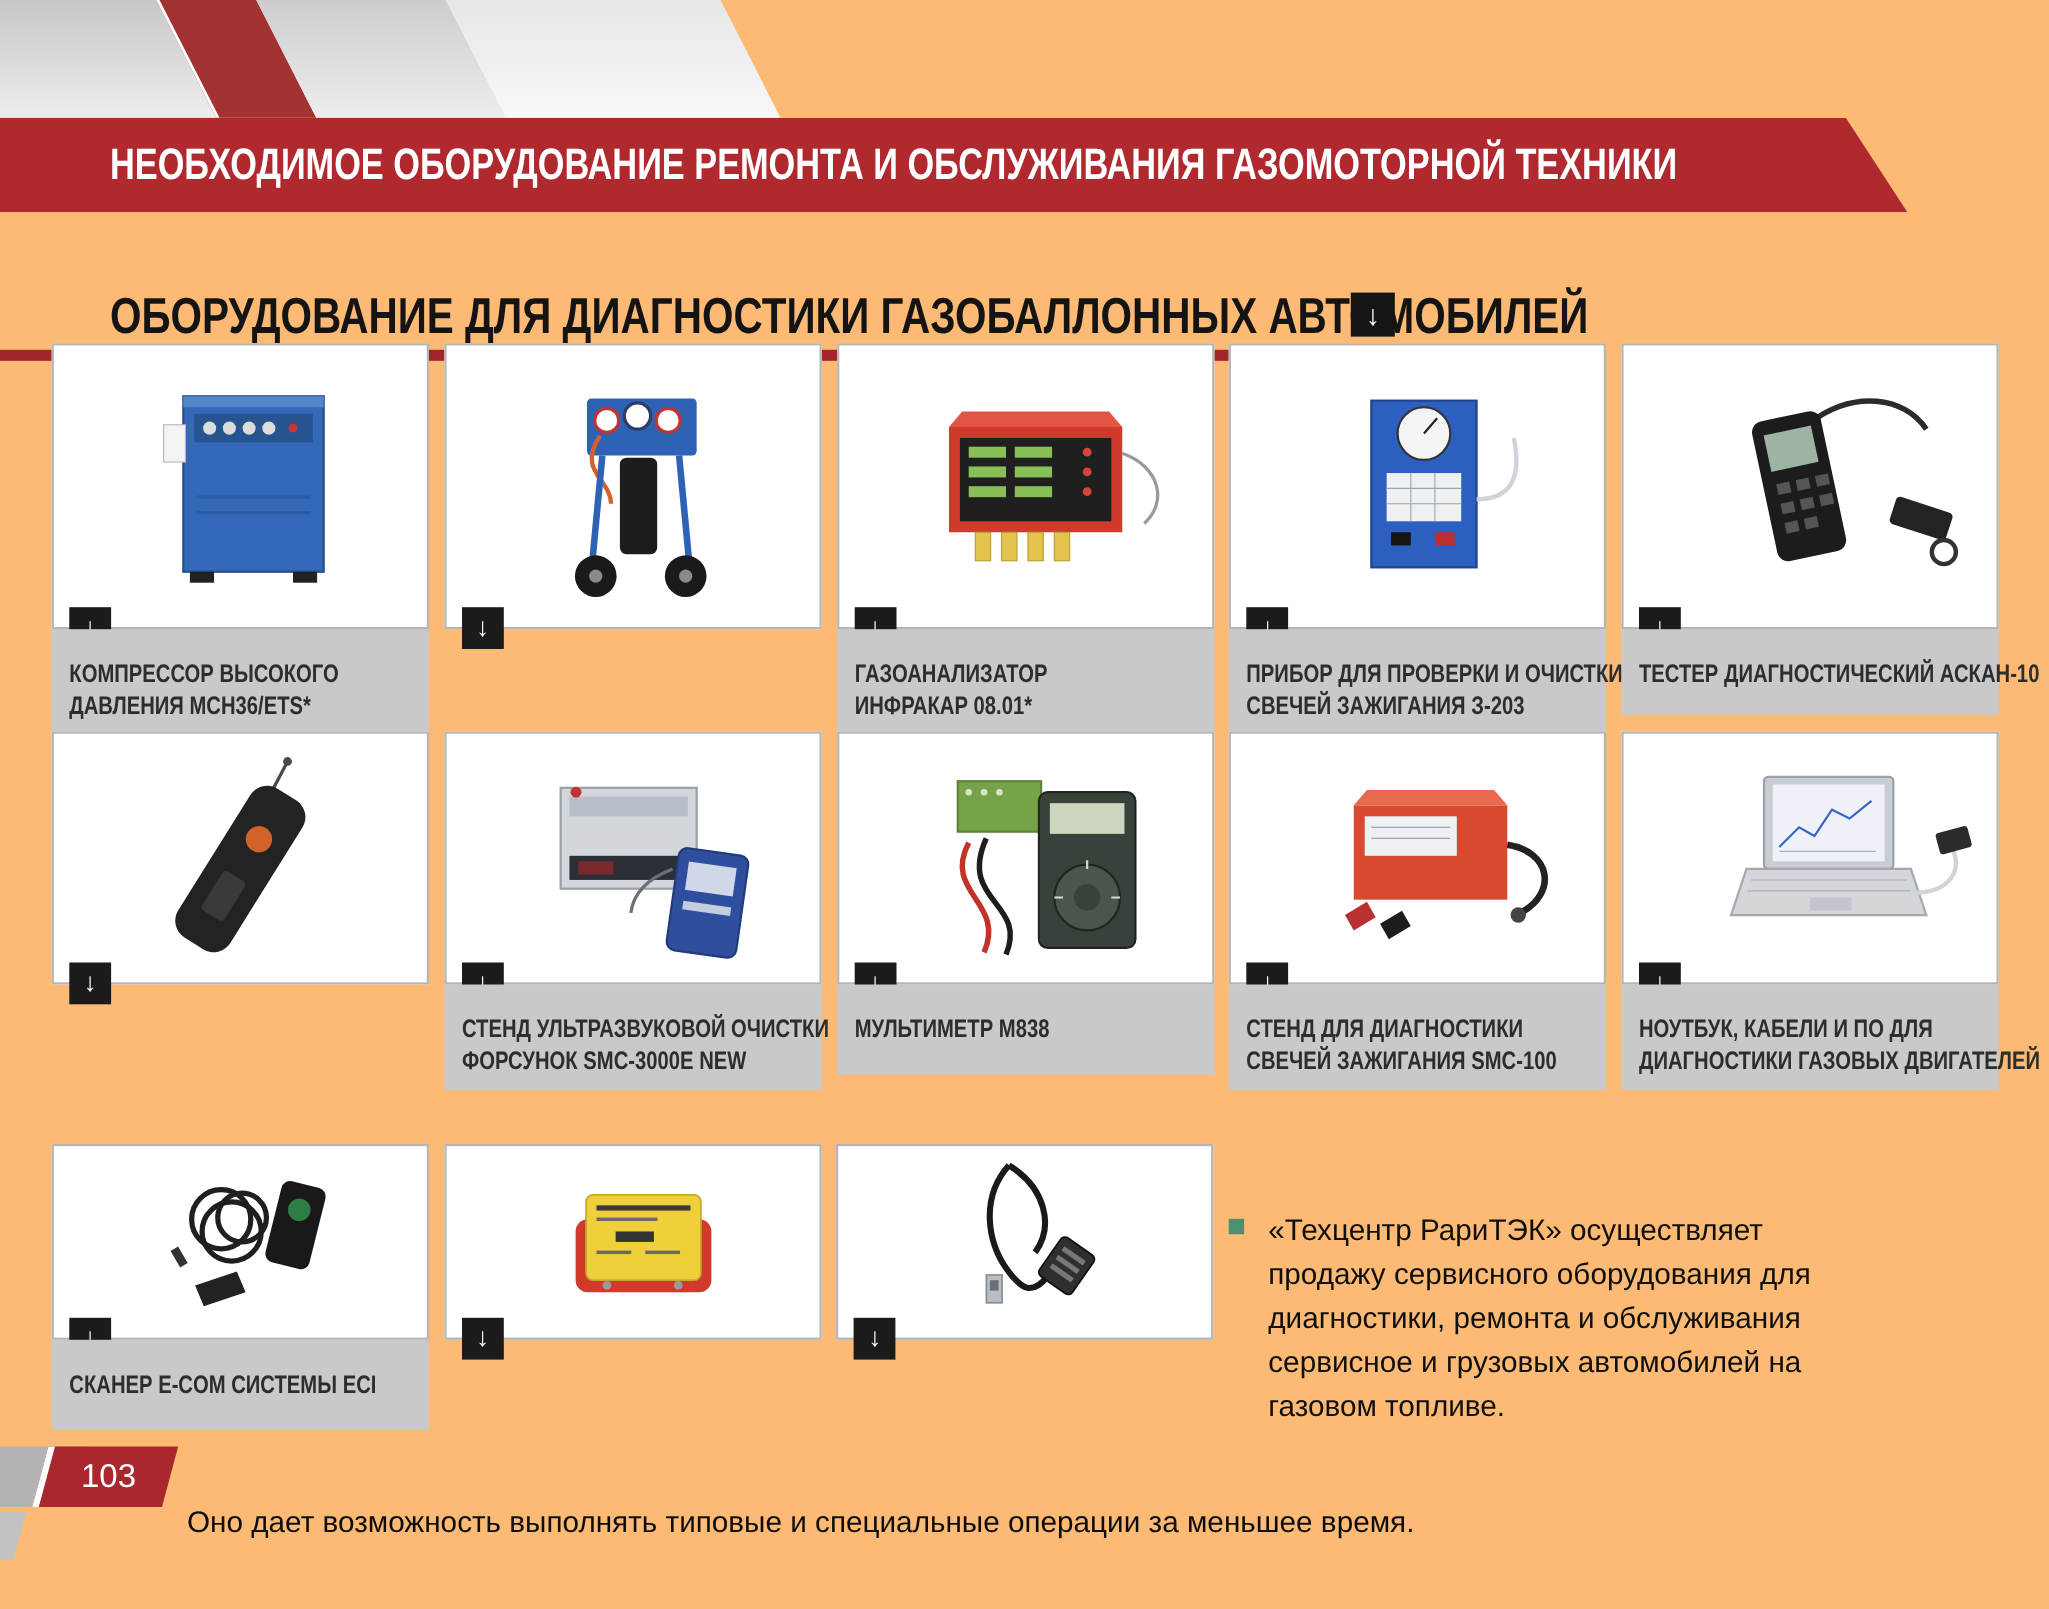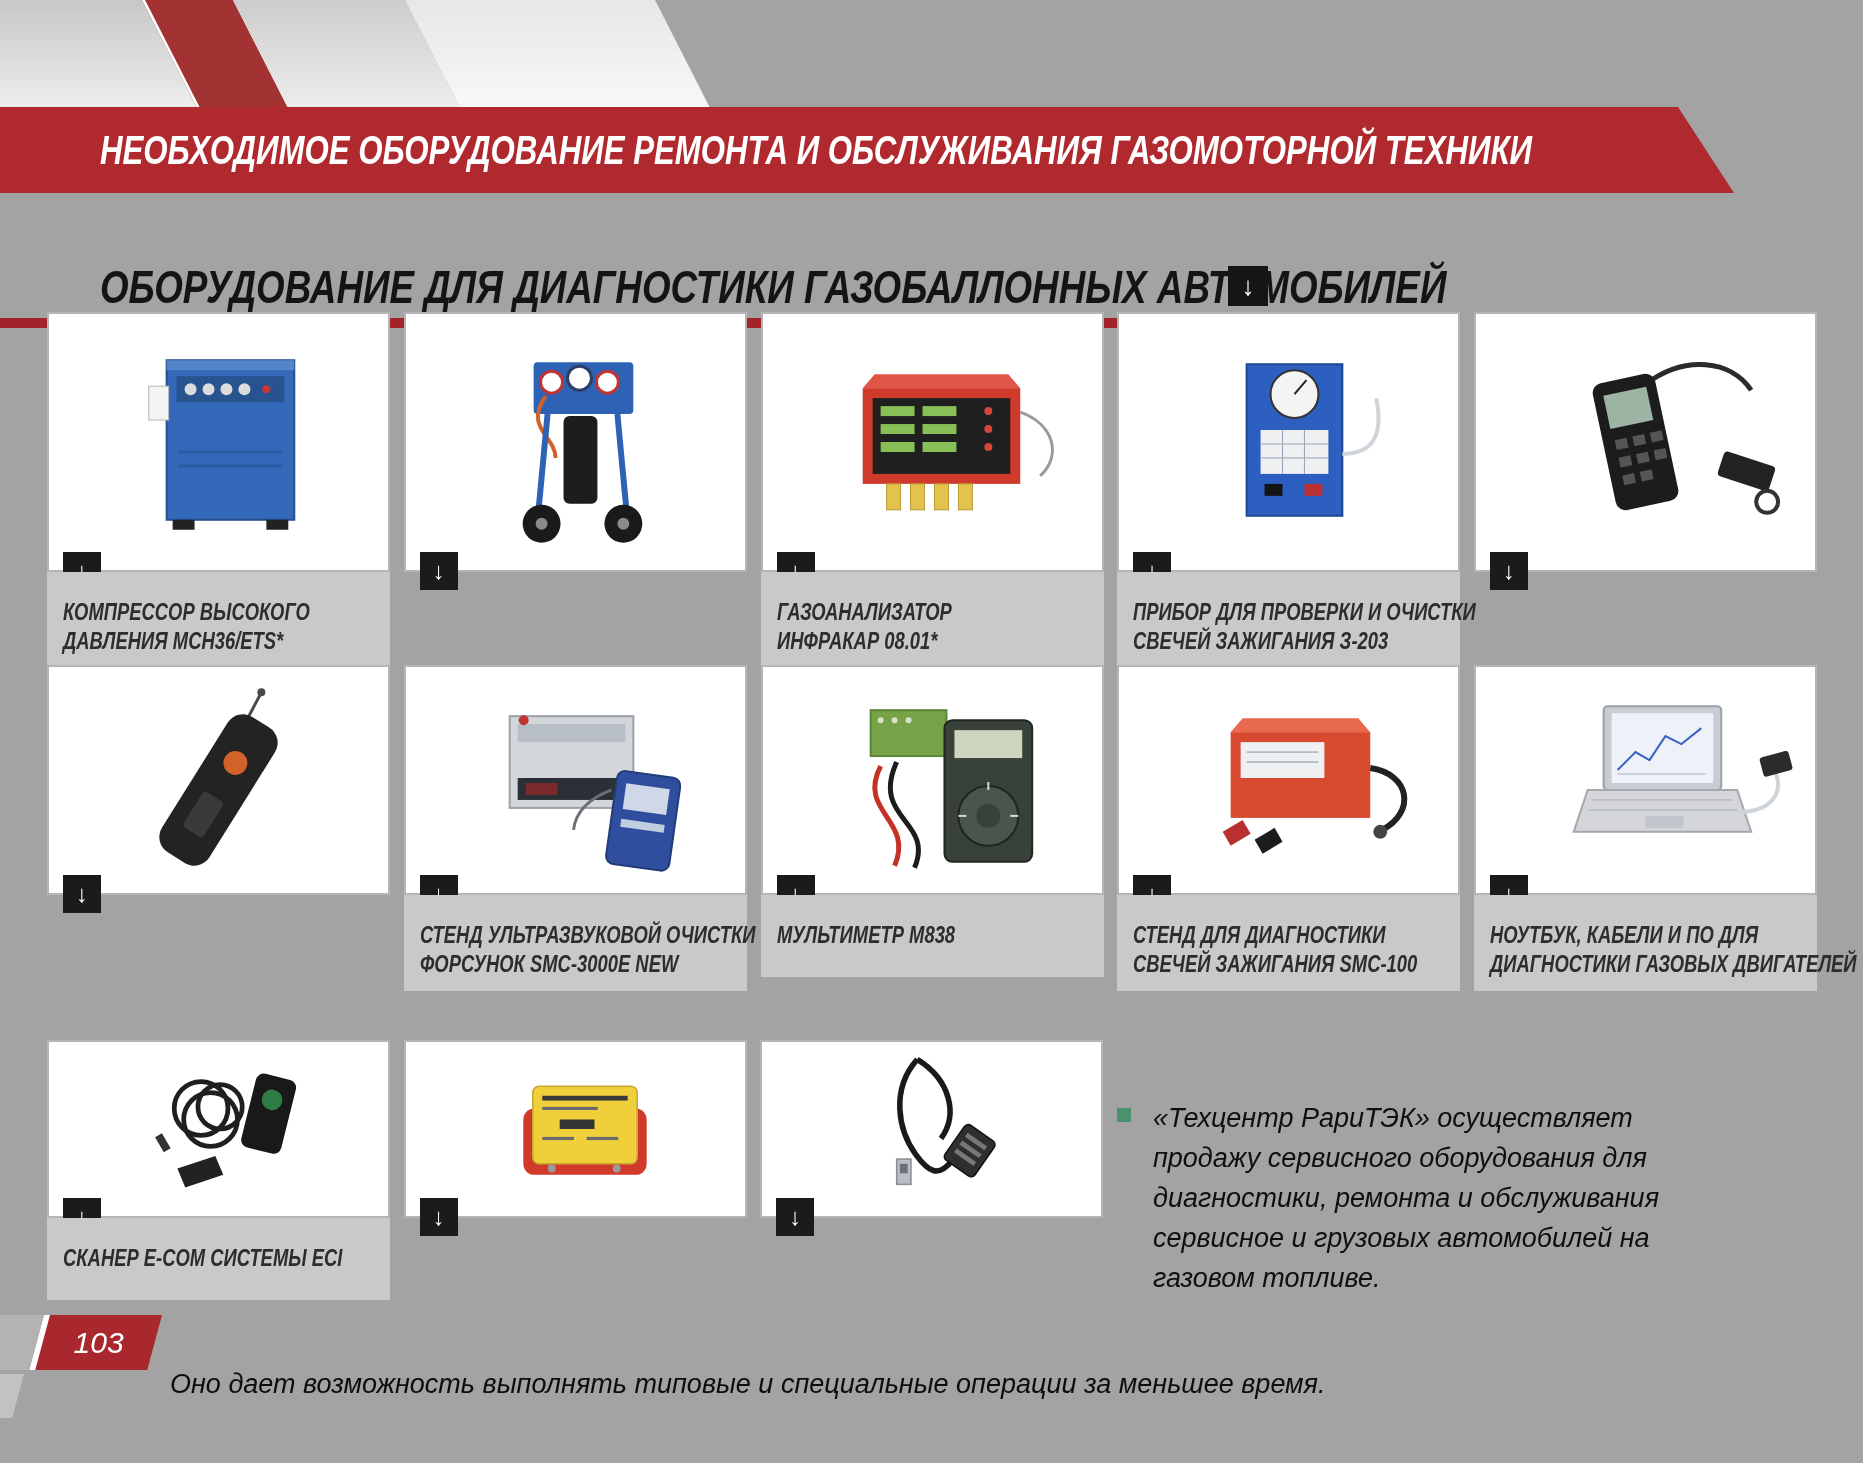--- a/index.html
+++ b/index.html
@@ -1,17 +1,17 @@
 <!DOCTYPE html>
 <html><head>
 <meta charset="utf-8">
 <style>
   html,body{margin:0;padding:0;background:#fff;}
-  .page{position:relative;width:1863px;height:1463px;background:#a3a3a3;overflow:hidden;
-        font-family:"Liberation Sans",sans-serif;font-style:italic;}
+  .page{position:relative;width:1863px;height:1463px;background:#fdba74;overflow:hidden;
+        font-family:"Liberation Sans",sans-serif;}
   
   .band{position:absolute;top:0;height:107px;transform:skewX(27deg);transform-origin:0 0;}
   .band-a{left:-70px;width:212px;background:linear-gradient(180deg,#c7c7c7,#ededed);}
   .band-red{left:142px;width:88px;background:#a33333;border-left:3px solid #fff;border-right:3px solid #fff;}
   .band-b{left:233px;width:172px;background:linear-gradient(180deg,#cdcdcd,#ededed);}
   .band-c{left:405px;width:250px;background:linear-gradient(180deg,#e7e7e7,#f8f8f8);}
   
   .banner{position:absolute;left:0;top:107px;width:1740px;height:86px;background:#b0292f;
           clip-path:polygon(0 0,1678px 0,1734px 100%,0 100%);}
   .banner-title{position:absolute;left:100px;top:0;height:86px;line-height:86px;white-space:nowrap;
@@ -192,20 +192,26 @@
             <rect x="140" y="140" width="12" height="10" fill="#555"></rect>
               <rect x="158" y="140" width="12" height="10" fill="#555"></rect>
           </g>
           <g transform="rotate(18 270 140)">
             <rect x="244" y="126" width="54" height="26" rx="4" fill="#232323"></rect>
           </g>
           <circle cx="292" cy="170" r="11" fill="none" stroke="#333" stroke-width="4"></circle>
         </svg>
         <span class="dl" style="top:auto;bottom:-20px;">↓</span>
       </div>
+      <div class="cap">
+        <div class="cond">
+          <div class="capline">ТЕСТЕР ДИАГНОСТИЧЕСКИЙ АСКАН-10</div>
+          <div class="capline"></div>
+        </div>
+      </div>
     </div>
   </div>
 
   <div class="row row2">
 
     <div class="card">
       <div class="imgbox">
         <svg viewBox="0 0 340 220">
           <line x1="212" y1="24" x2="192" y2="62" stroke="#4a4a4a" stroke-width="3"></line>
           <circle cx="213" cy="22" r="4" fill="#4a4a4a"></circle>

